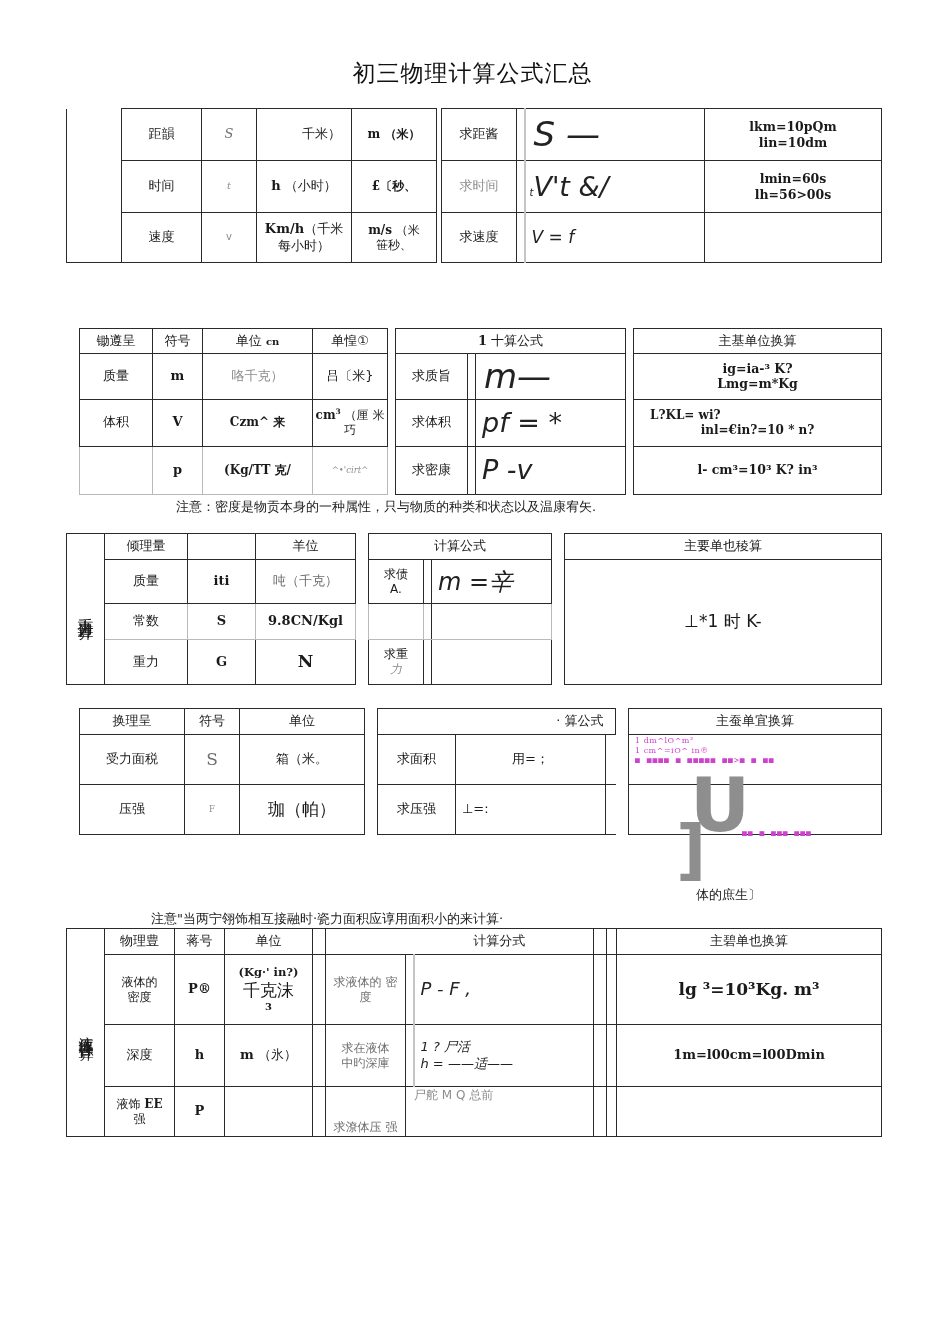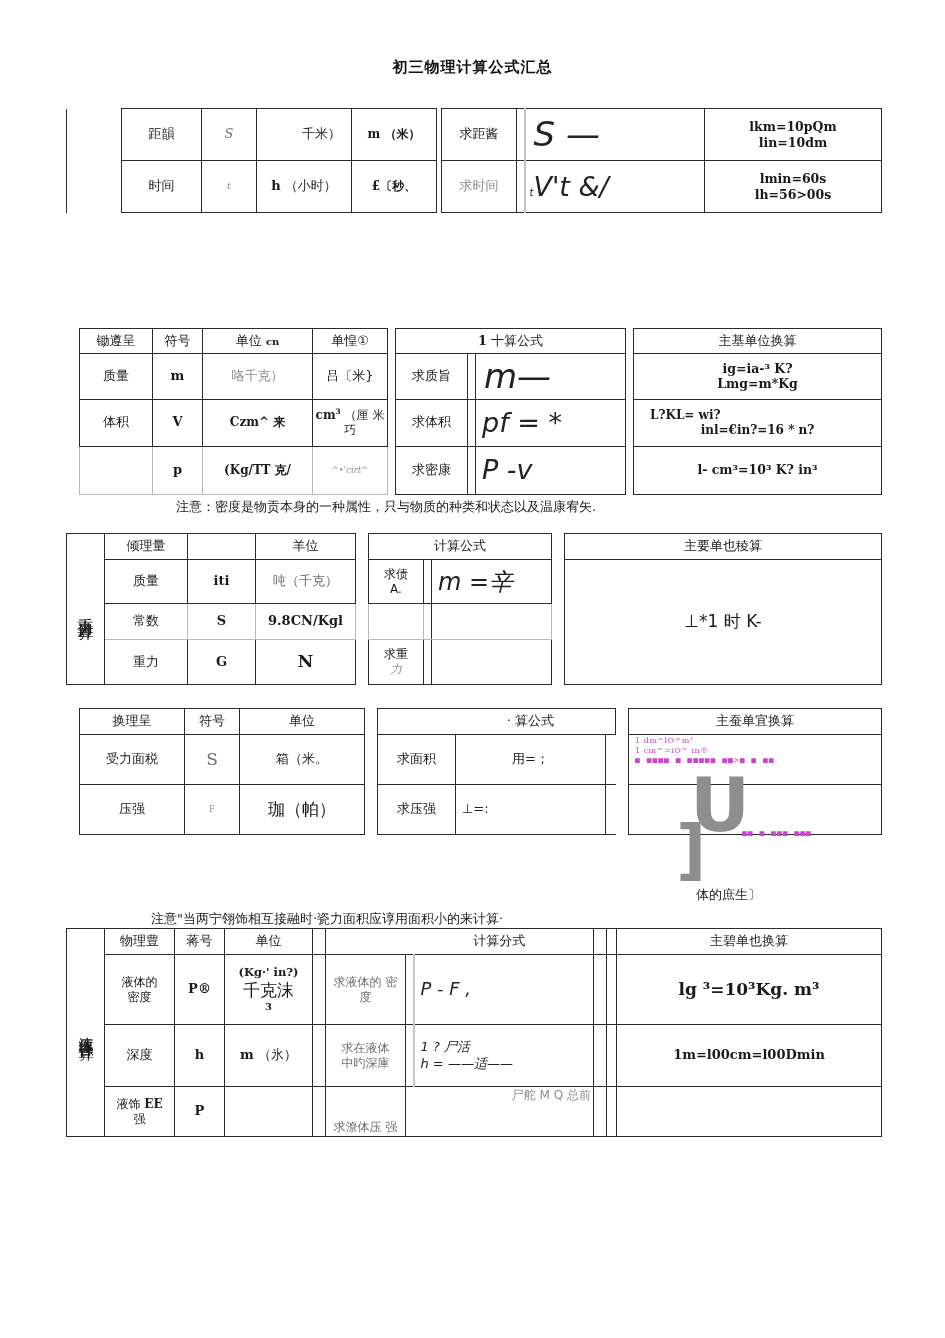--- a/index.html
+++ b/index.html
@@ -20,25 +20,24 @@
     width: 945px;
     height: 1338px;
   }
 
   
   .doc-title {
     position: absolute;
     left: 0; top: 58px;
     width: 945px;
     text-align: center;
-    font-size: 15px;
+    font-size: 23px;
     letter-spacing: 1px;
     color: #111;
     font-family: "DejaVu Sans", sans-serif;
-    font-weight: bold;
   }
 
   
   .tbl {
     position: absolute;
     border-collapse: collapse;
     table-layout: fixed;
     font-size: 13px;
     color: #1a1a1a;
   }
@@ -172,20 +171,38 @@
       <td class="dim">求时间</td>
       <td class="nb-l" style="border-left:none;border-right:2px solid #c4c4c4;"></td>
       <td class="hand xl" style="text-align:left; padding-left:4px;">
         <span class="sm">t</span><span>V't &amp;/</span>
       </td>
       <td class="b" style="font-size:12.5px">
         <span class="stack">lmin=60s</span>
         <span class="stack">lh=56&gt;00s</span>
       </td>
     </tr>
+    <tr style="height:50px;">
+      <td class="nb-r nb-t"></td>
+      <td>速度</td>
+      <td class="dim sm">v</td>
+      <td>
+        <span class="stack"><span class="b">Km/h</span>（千米</span>
+        <span class="stack">每小时）</span>
+      </td>
+      <td style="font-size:12px">
+        <span class="stack"><span class="b">m/s</span> （米</span>
+        <span class="stack">笹秒、</span>
+      </td>
+      <td class="gap"></td>
+      <td>求速度</td>
+      <td class="nb-l" style="border-left:none;border-right:2px solid #c4c4c4;"></td>
+      <td class="hand dim" style="text-align:left; padding-left:6px; font-size:17px;">V = f</td>
+      <td></td>
+    </tr>
   </tbody>
     </table>
 
   <table class="tbl" style="left:79px; top:328px; width:802px;">
     <colgroup>
       <col style="width:73px">
         <col style="width:50px">
       <col style="width:110px">
         <col style="width:75px">
       <col style="width:8px">
@@ -229,21 +246,21 @@
         <span class="stack"><span class="b">cm<sup>3</sup></span> （厘 米</span>
         <span class="stack">巧</span>
       </td>
       <td class="gap"></td>
       <td>求体积</td>
       <td class="nb-l" style="border-left:none;border-right:1px solid #2a2a2a;"></td>
       <td class="hand xl" style="text-align:left;padding-left:6px;">pf = *</td>
       <td class="gap"></td>
       <td class="b" style="font-size:12px">
         <span class="stack" style="text-align:left;padding-left:14px;">L?KL=                wi?</span>
-        <span class="stack">inl=€in?=16 * n?</span>
+        <span class="stack">inl=€in?=10 * n?</span>
       </td>
     </tr>
     <tr style="height:48px;">
       <td class="faint"></td>
       <td class="b faint">p</td>
       <td class="b faint" style="font-size:12px">(Kg/TT 克/</td>
       <td class="faint ital dim xs">^•'cirt^</td>
       <td class="gap"></td>
       <td>求密康</td>
       <td class="nb-l" style="border-left:none;border-right:1px solid #2a2a2a;"></td>
@@ -336,21 +353,21 @@
         <col style="width:13px">
       <col style="width:253px">
     </colgroup>
     <tbody>
         <tr style="height:26px;">
       <td>换理呈</td>
       <td>符号</td>
       <td>单位</td>
       <td class="gap"></td>
       <td class="nb-r"></td>
-      <td class="nb-l nb-r" style="text-align:center;">· 算公式</td>
+      <td class="nb-l nb-r" style="text-align:right;">· 算公式</td>
       <td class="nb-l"></td>
       <td class="gap"></td>
       <td>主蚕单宜换算</td>
     </tr>
     <tr style="height:50px;">
       <td>受力面税</td>
       <td class="ser dimm lg">S</td>
       <td>箱（米。</td>
       <td class="gap"></td>
       <td>求面积</td>
@@ -457,21 +474,21 @@
     </tr>
     <tr style="height:50px;">
       <td style="font-size:12px">
         <span class="stack">液饰 <span class="b">EE</span></span>
         <span class="stack">强</span>
       </td>
       <td class="b">P</td>
       <td></td>
       <td class="gapbox"></td>
       <td class="dimm" style="font-size:12px; vertical-align:bottom;">求潦体压 强</td>
-      <td colspan="2" class="nb-l dim" style="text-align:right;padding-left:8px;font-size:12px;vertical-align:top;">尸舵 M Q 总前</td>
+      <td colspan="2" class="nb-l dim" style="text-align:left;padding-left:8px;font-size:12px;vertical-align:top;">尸舵 M Q 总前</td>
       <td class="gapbox"></td>
       <td class="gapbox"></td>
       <td></td>
     </tr>
   </tbody>
     </table>
 
 </div>
 
 </body></html>

